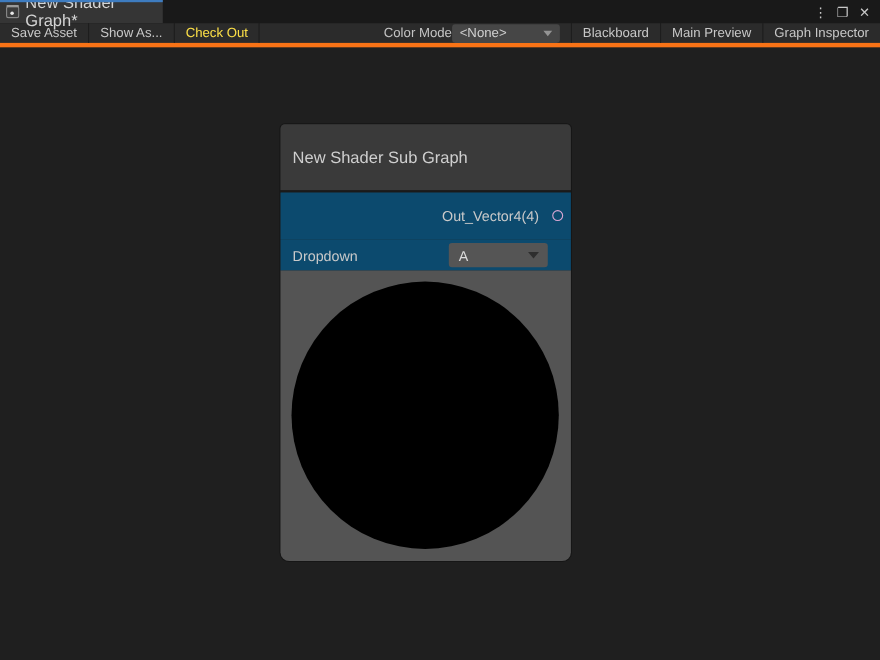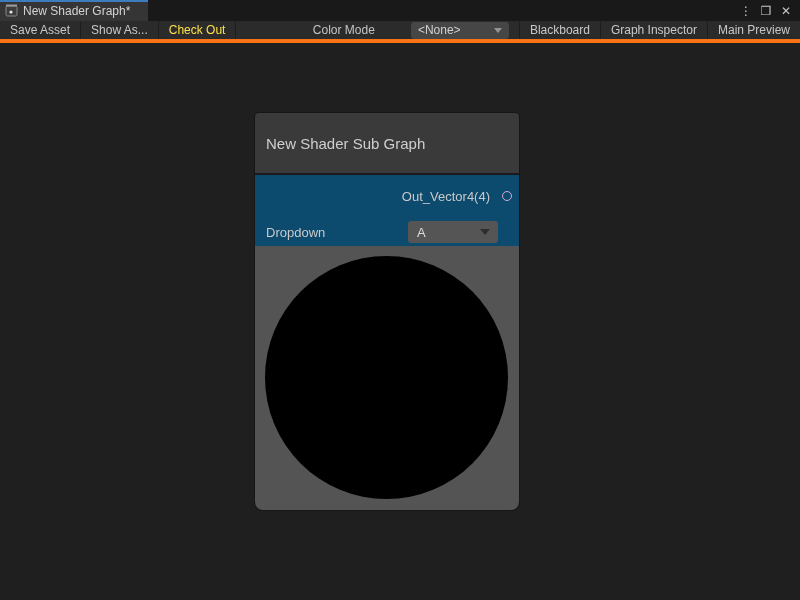--- a/index.html
+++ b/index.html
@@ -20,21 +20,21 @@
     position: relative;
   }
   .tab {
     width: 148px;
     background: #353535;
     display: flex;
     align-items: center;
     gap: 5px;
     padding: 0 8px 0 5px;
     position: relative;
-    font-size: 12px;
+    font-size: 15px;
     color: #d4d4d4;
     cursor: default;
   }
   .tab-accent {
     position: absolute;
     top: 0; left: 0; right: 0;
     height: 2px;
     background: #3e7cc0;
   }
   .tab-icon { display: inline-flex; width: 13px; height: 13px; flex: 0 0 auto; }
@@ -85,21 +85,20 @@
     background: #464646;
     border-radius: 3px;
     height: 17px;
     display: flex;
     align-items: center;
     padding: 0 7px;
     color: #d0d0d0;
     min-width: 98px;
     position: relative;
     cursor: default;
-    margin-left: 36px;
   }
   .dropdown .arrow {
     position: absolute;
     right: 7px;
     width: 0; height: 0;
     border-left: 4px solid transparent;
     border-right: 4px solid transparent;
     border-top: 5px solid #949494;
   }
 
@@ -219,22 +218,22 @@
 
   <div class="color-mode-group">
     <span>Color Mode</span>
     <div class="dropdown">
       <span>&lt;None&gt;</span>
       <span class="arrow"></span>
     </div>
   </div>
 
   <div class="tb-btn tb-right">Blackboard</div>
+  <div class="tb-btn tb-right">Main Preview</div>
   <div class="tb-btn tb-right">Graph Inspector</div>
-  <div class="tb-btn tb-right">Main Preview</div>
 </div>
 
 <div class="node-panel">
   <div class="node-header">
     <span>New Shader Sub Graph</span>
   </div>
   <div class="node-divider"></div>
 
   <div class="node-row port-row">
     <span>Out_Vector4(4)</span>

